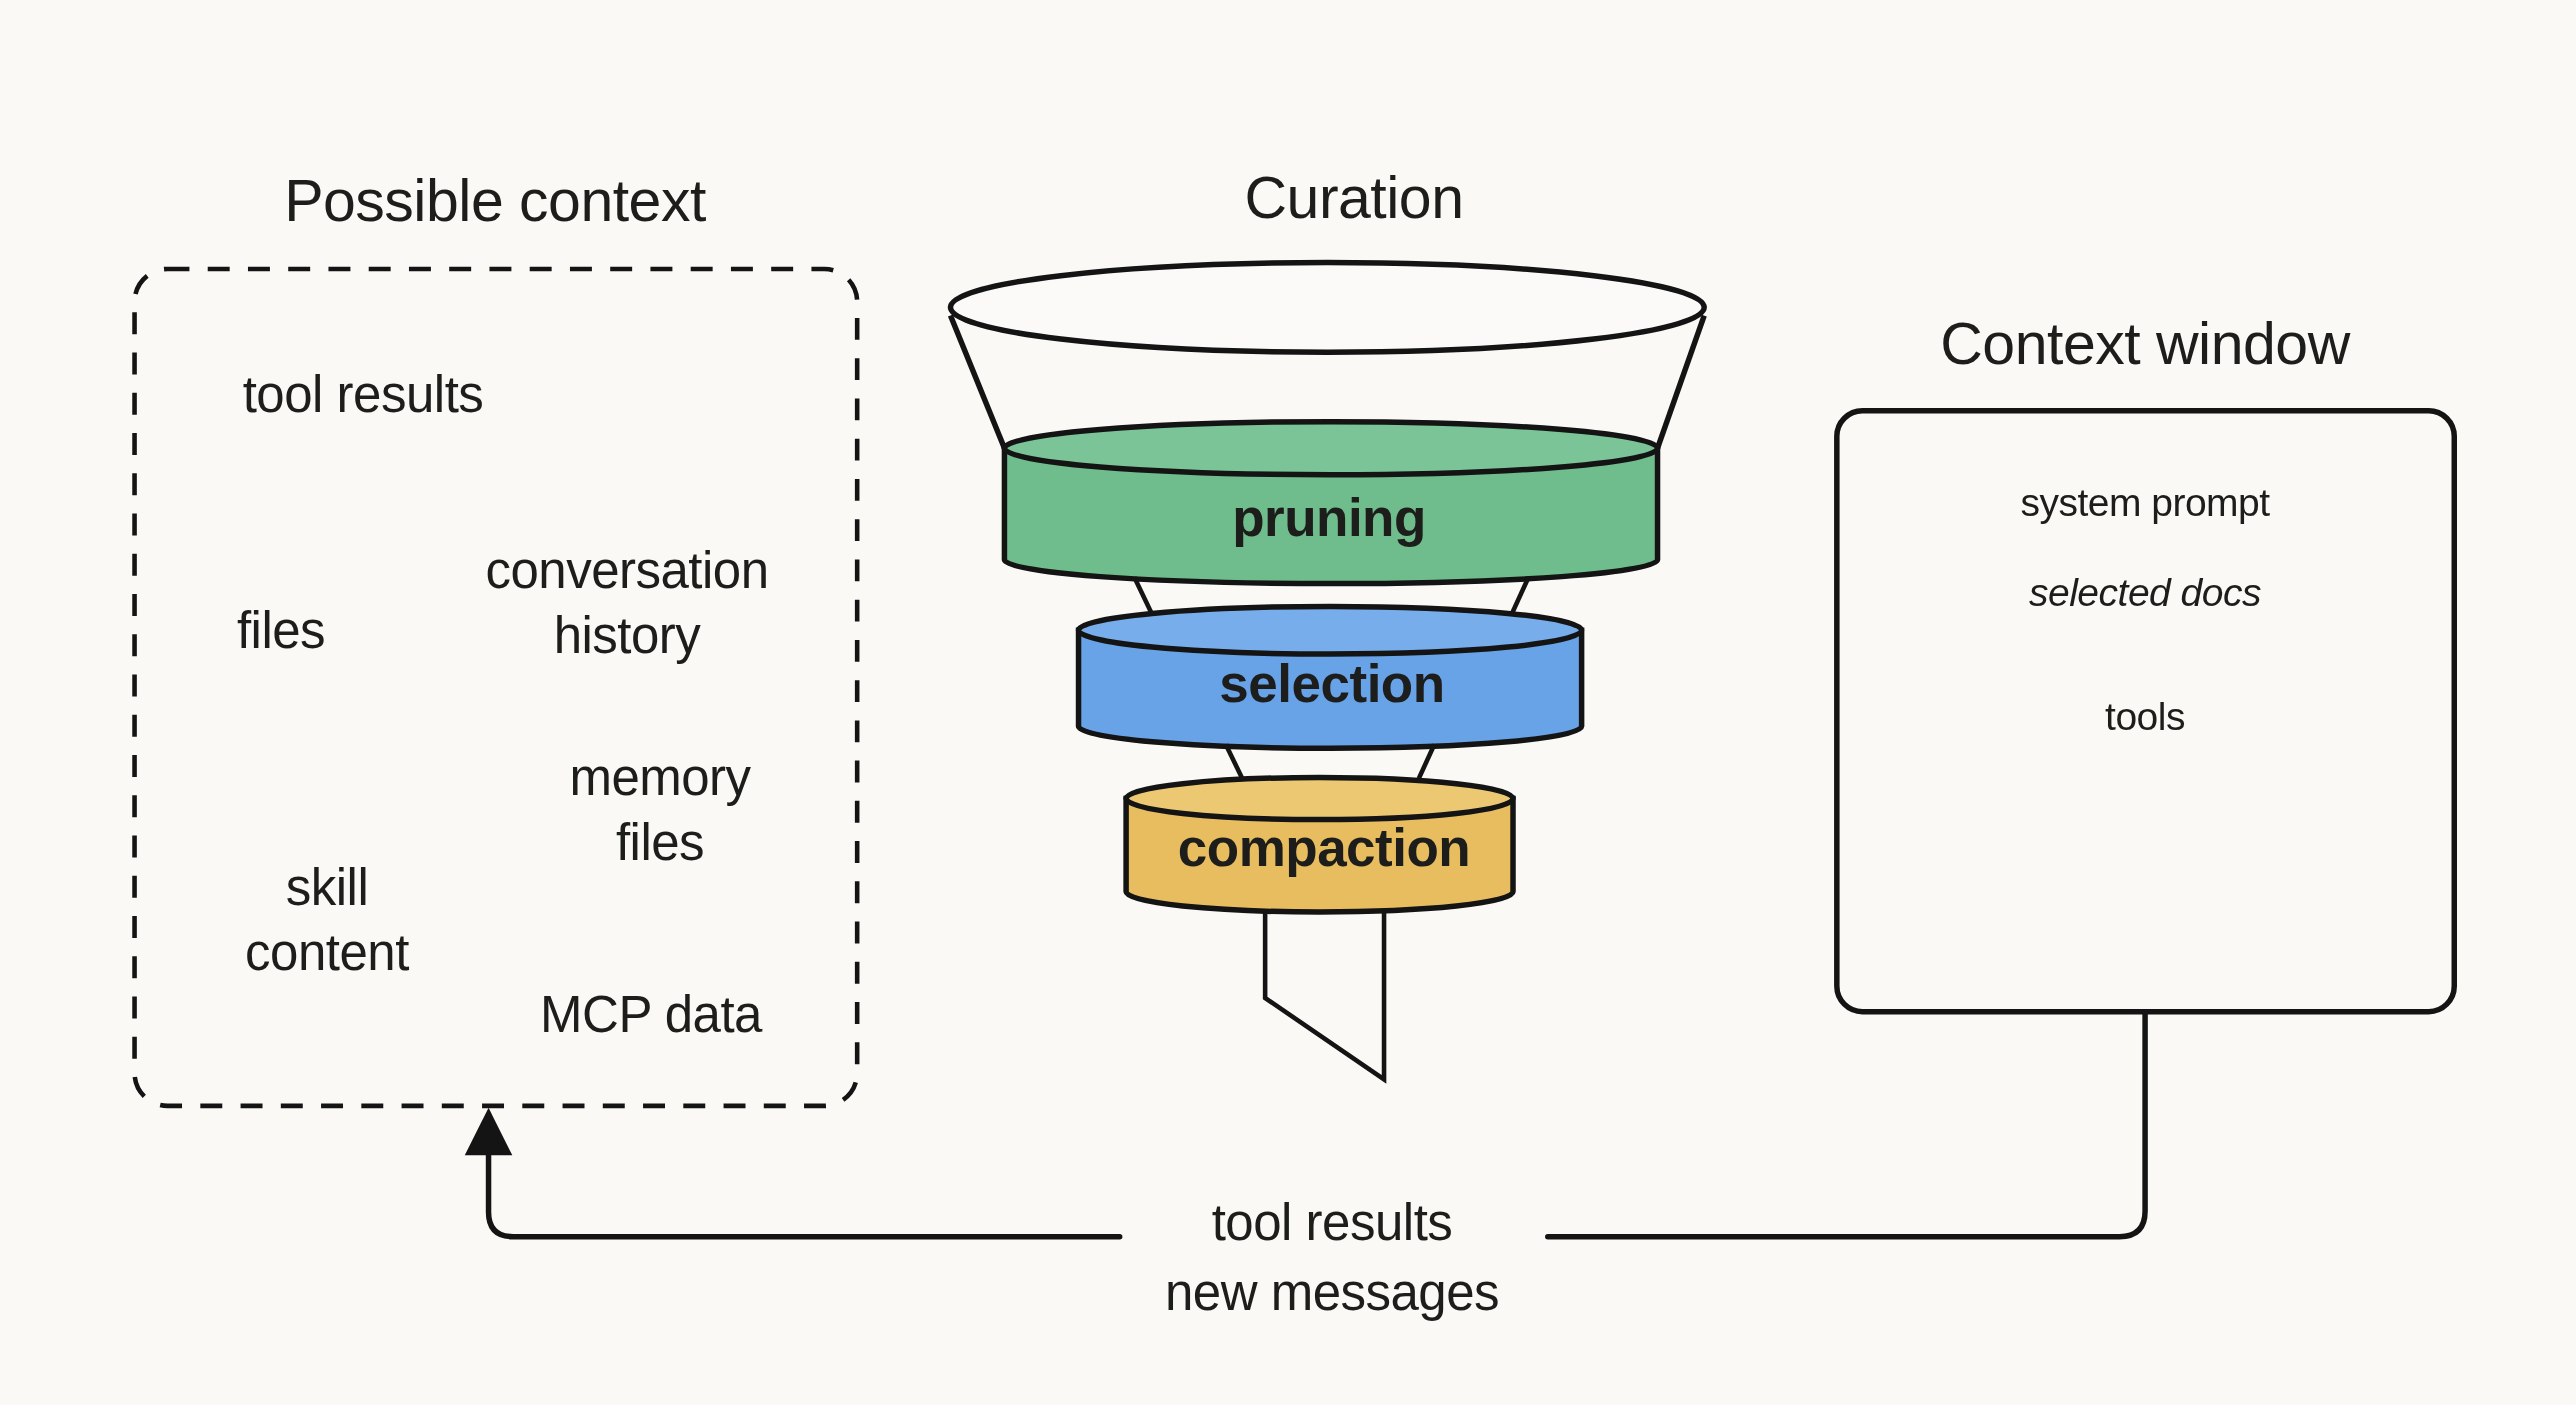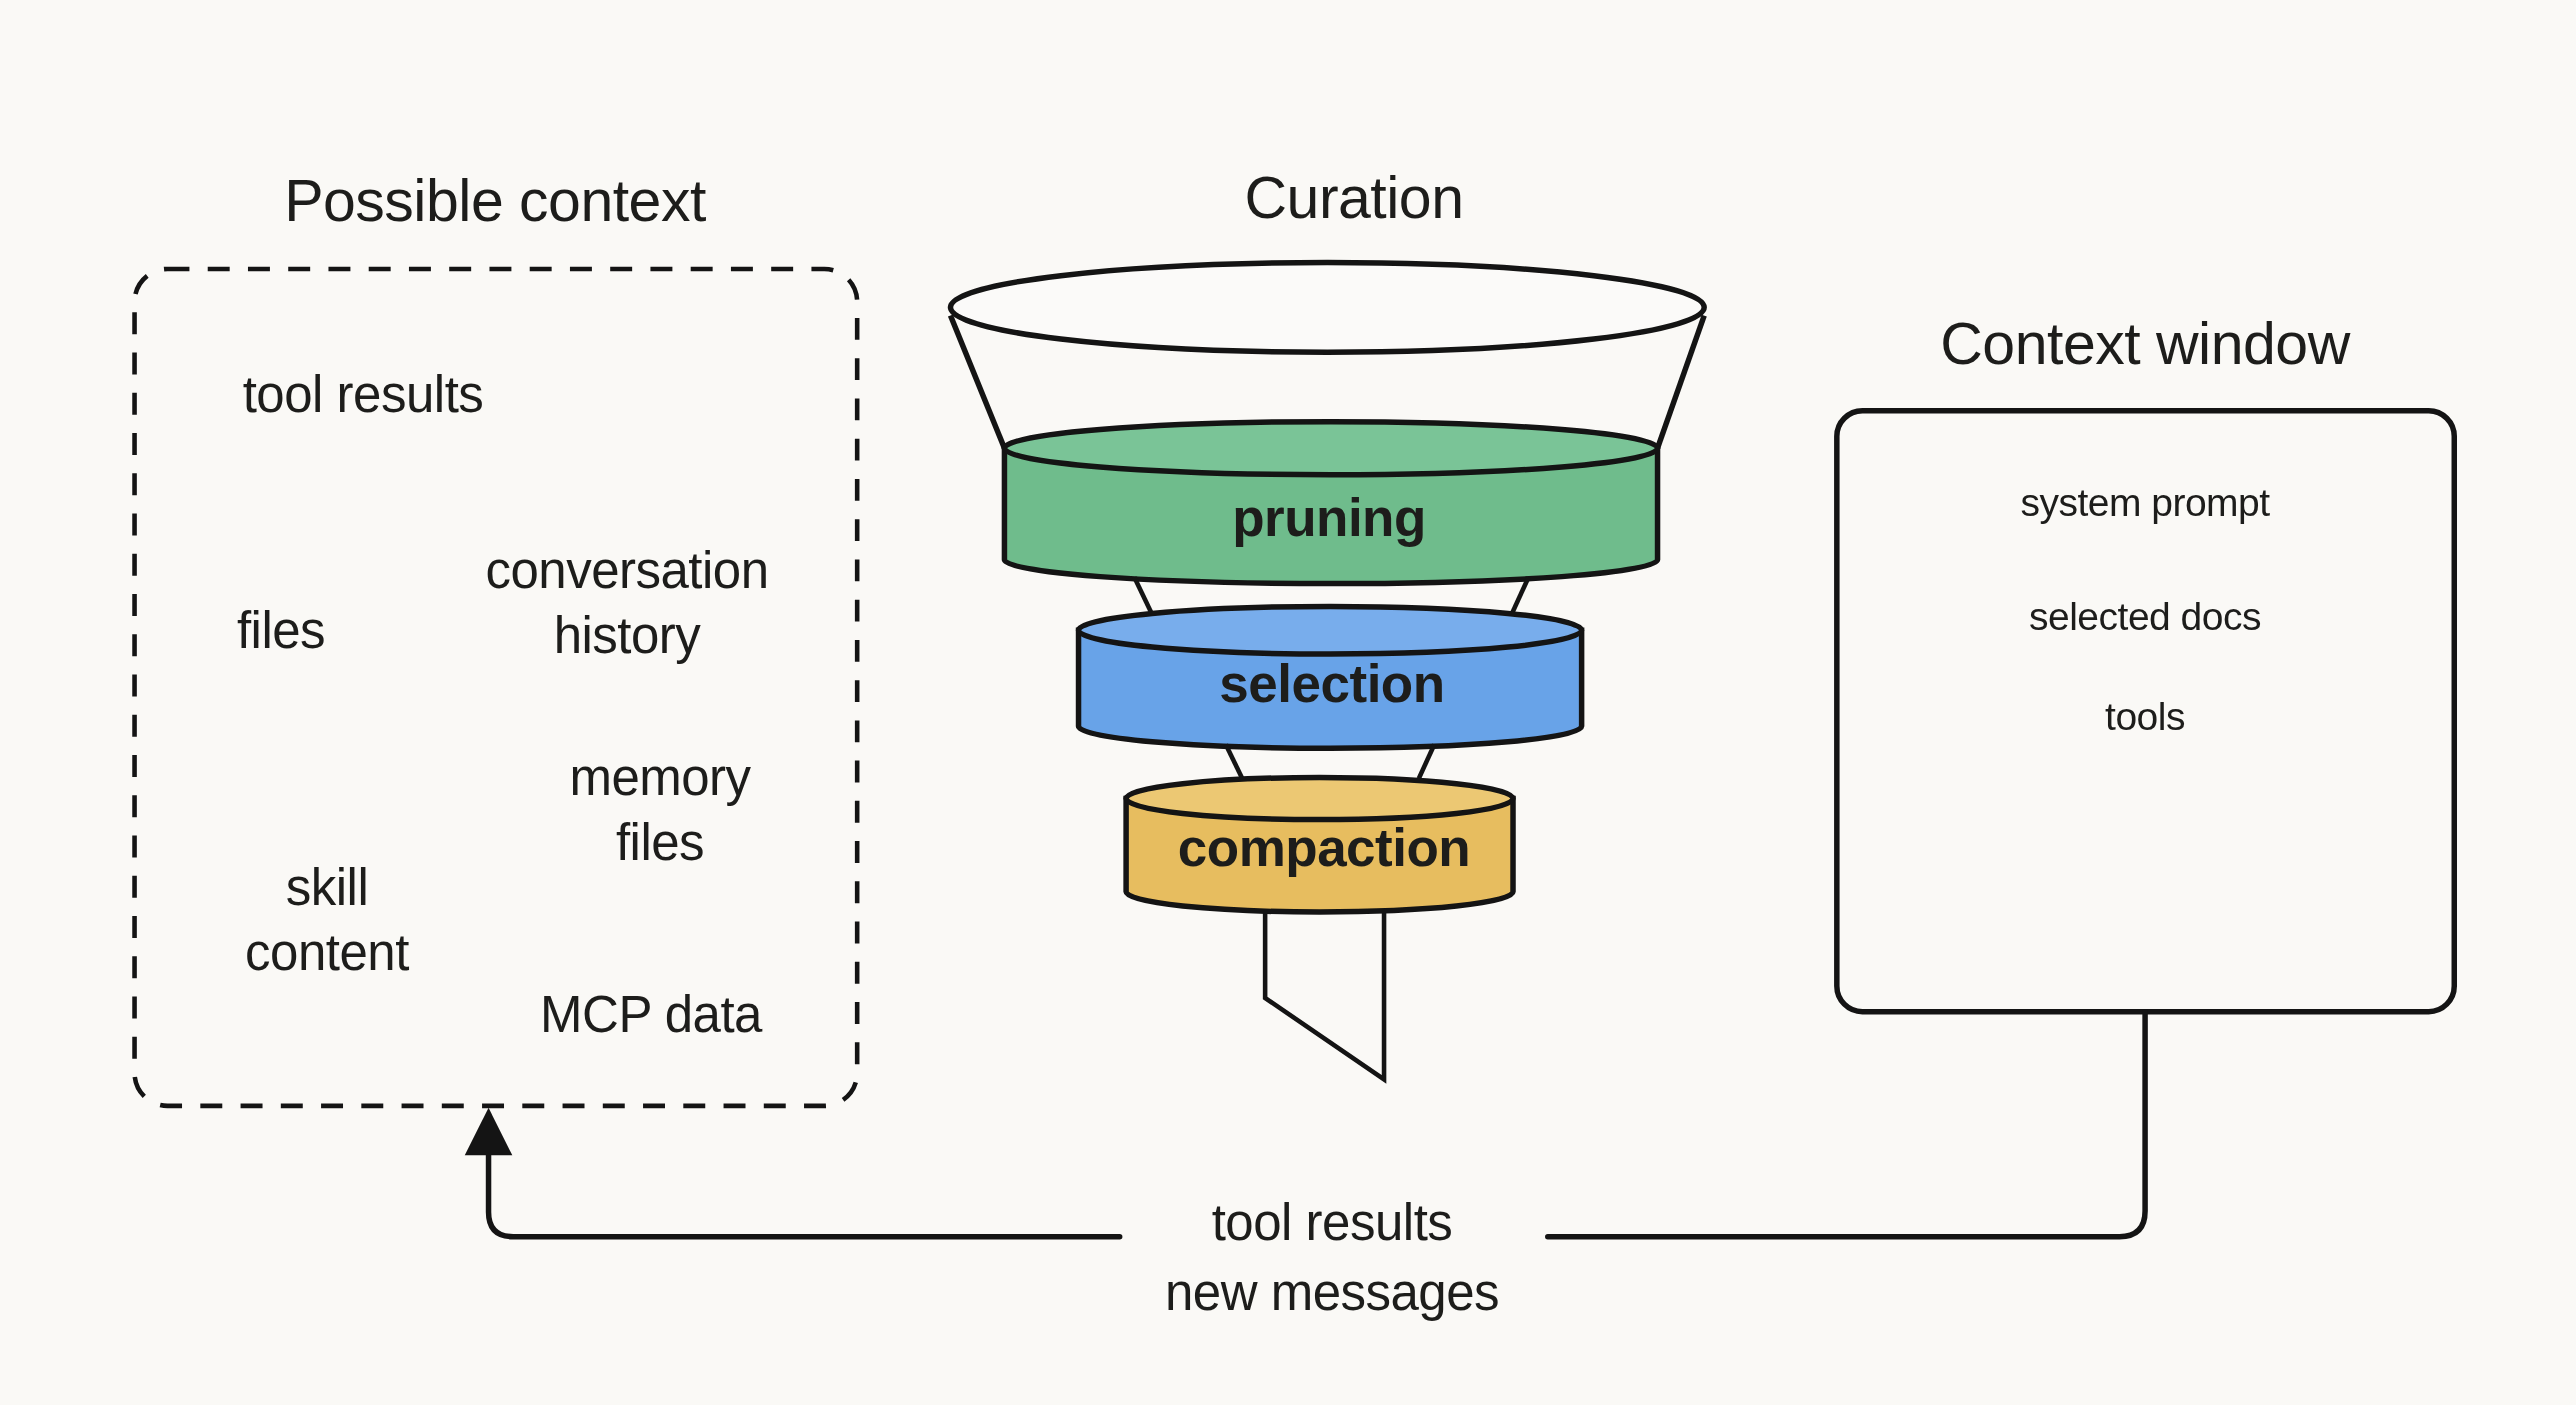--- a/index.html
+++ b/index.html
@@ -84,20 +84,20 @@
 content</div>
   <div class="label item" style="left:651px; top:1015px;">MCP data</div>
 
   <div class="label title" style="left:1326px; top:199px;margin-left:28px;">Curation</div>
   <div class="label stage" style="left:1329px; top:518px;">pruning</div>
   <div class="label stage" style="left:1332px; top:684px;">selection</div>
   <div class="label stage" style="left:1324px; top:848px;">compaction</div>
 
   <div class="label title" style="left:2145px; top:345px;">Context window</div>
   <div class="label cwitem" style="left:2145px; top:503px;">system prompt</div>
-  <div class="label cwitem" style="left:2145px; top:617px;">selected docs</div>
+  <div class="label cwitem" style="left:2145px; top:593px;font-style:italic;">selected docs</div>
   <div class="label cwitem" style="left:2145px; top:717px;">tools</div>
 
   <div class="label looplbl" style="left:1332px; top:1223px;">tool results</div>
   <div class="label looplbl" style="left:1332px; top:1293px;">new messages</div>
 
 </div>
 
 
 </body></html>

